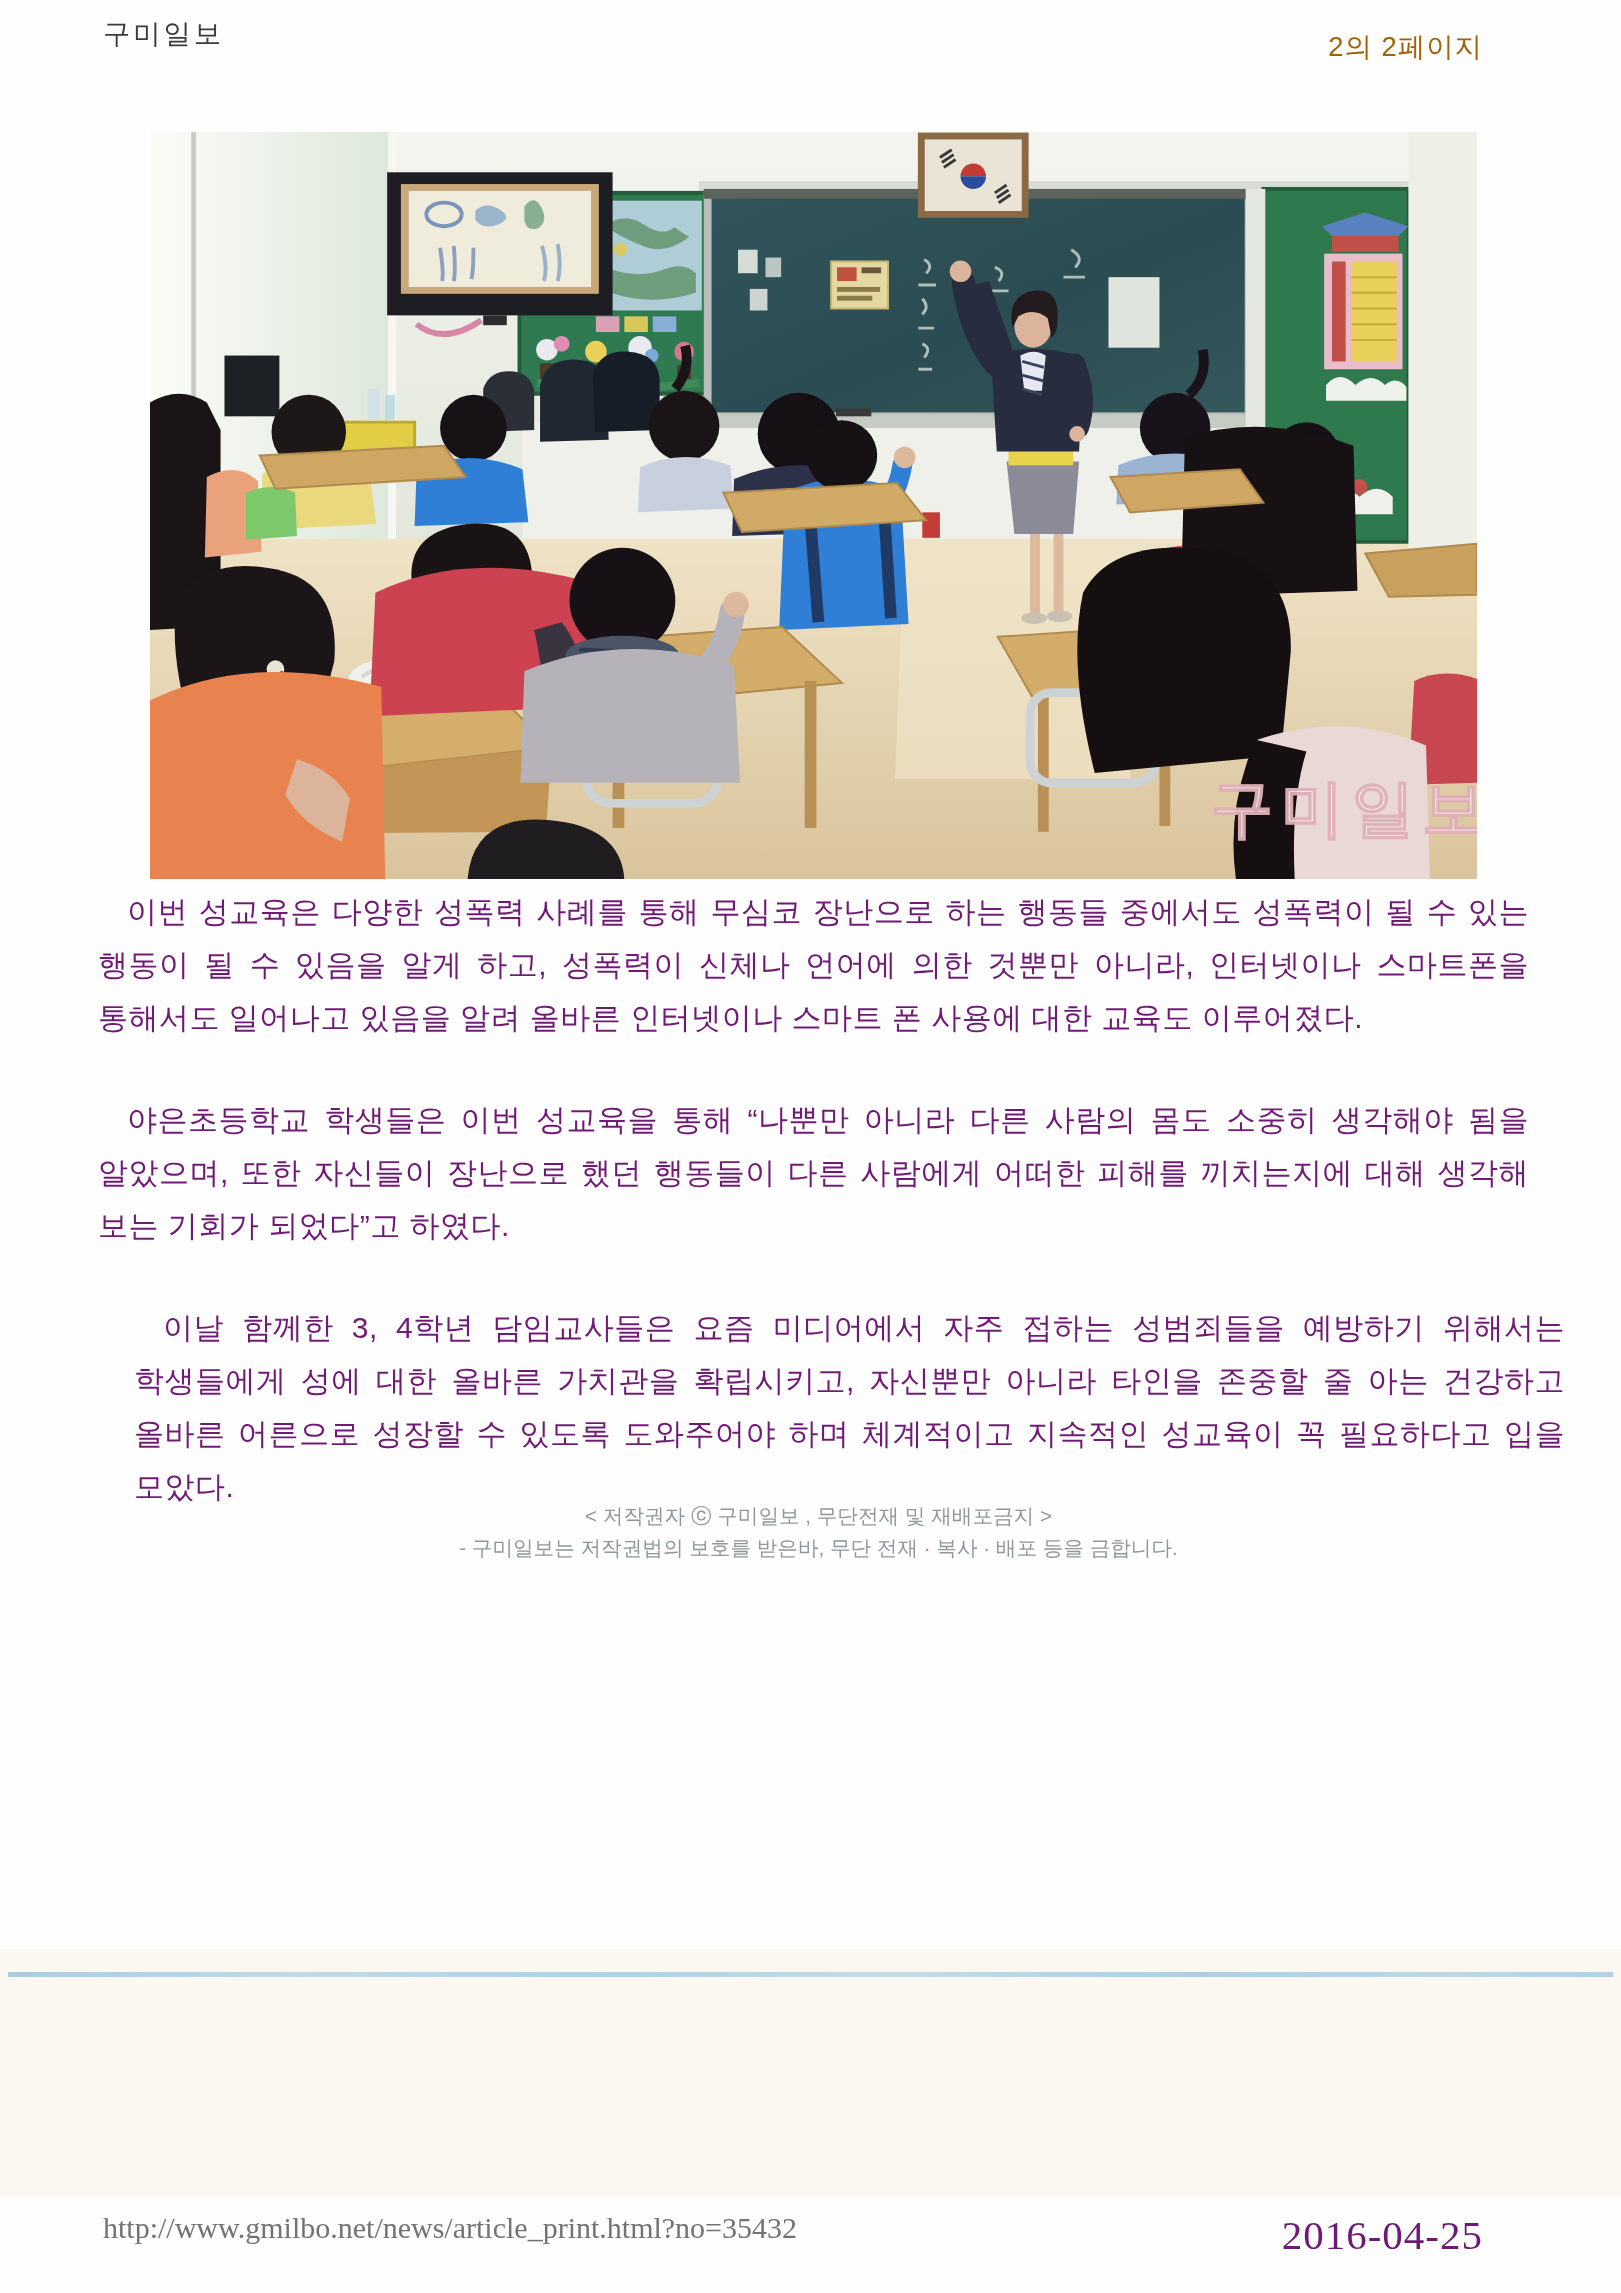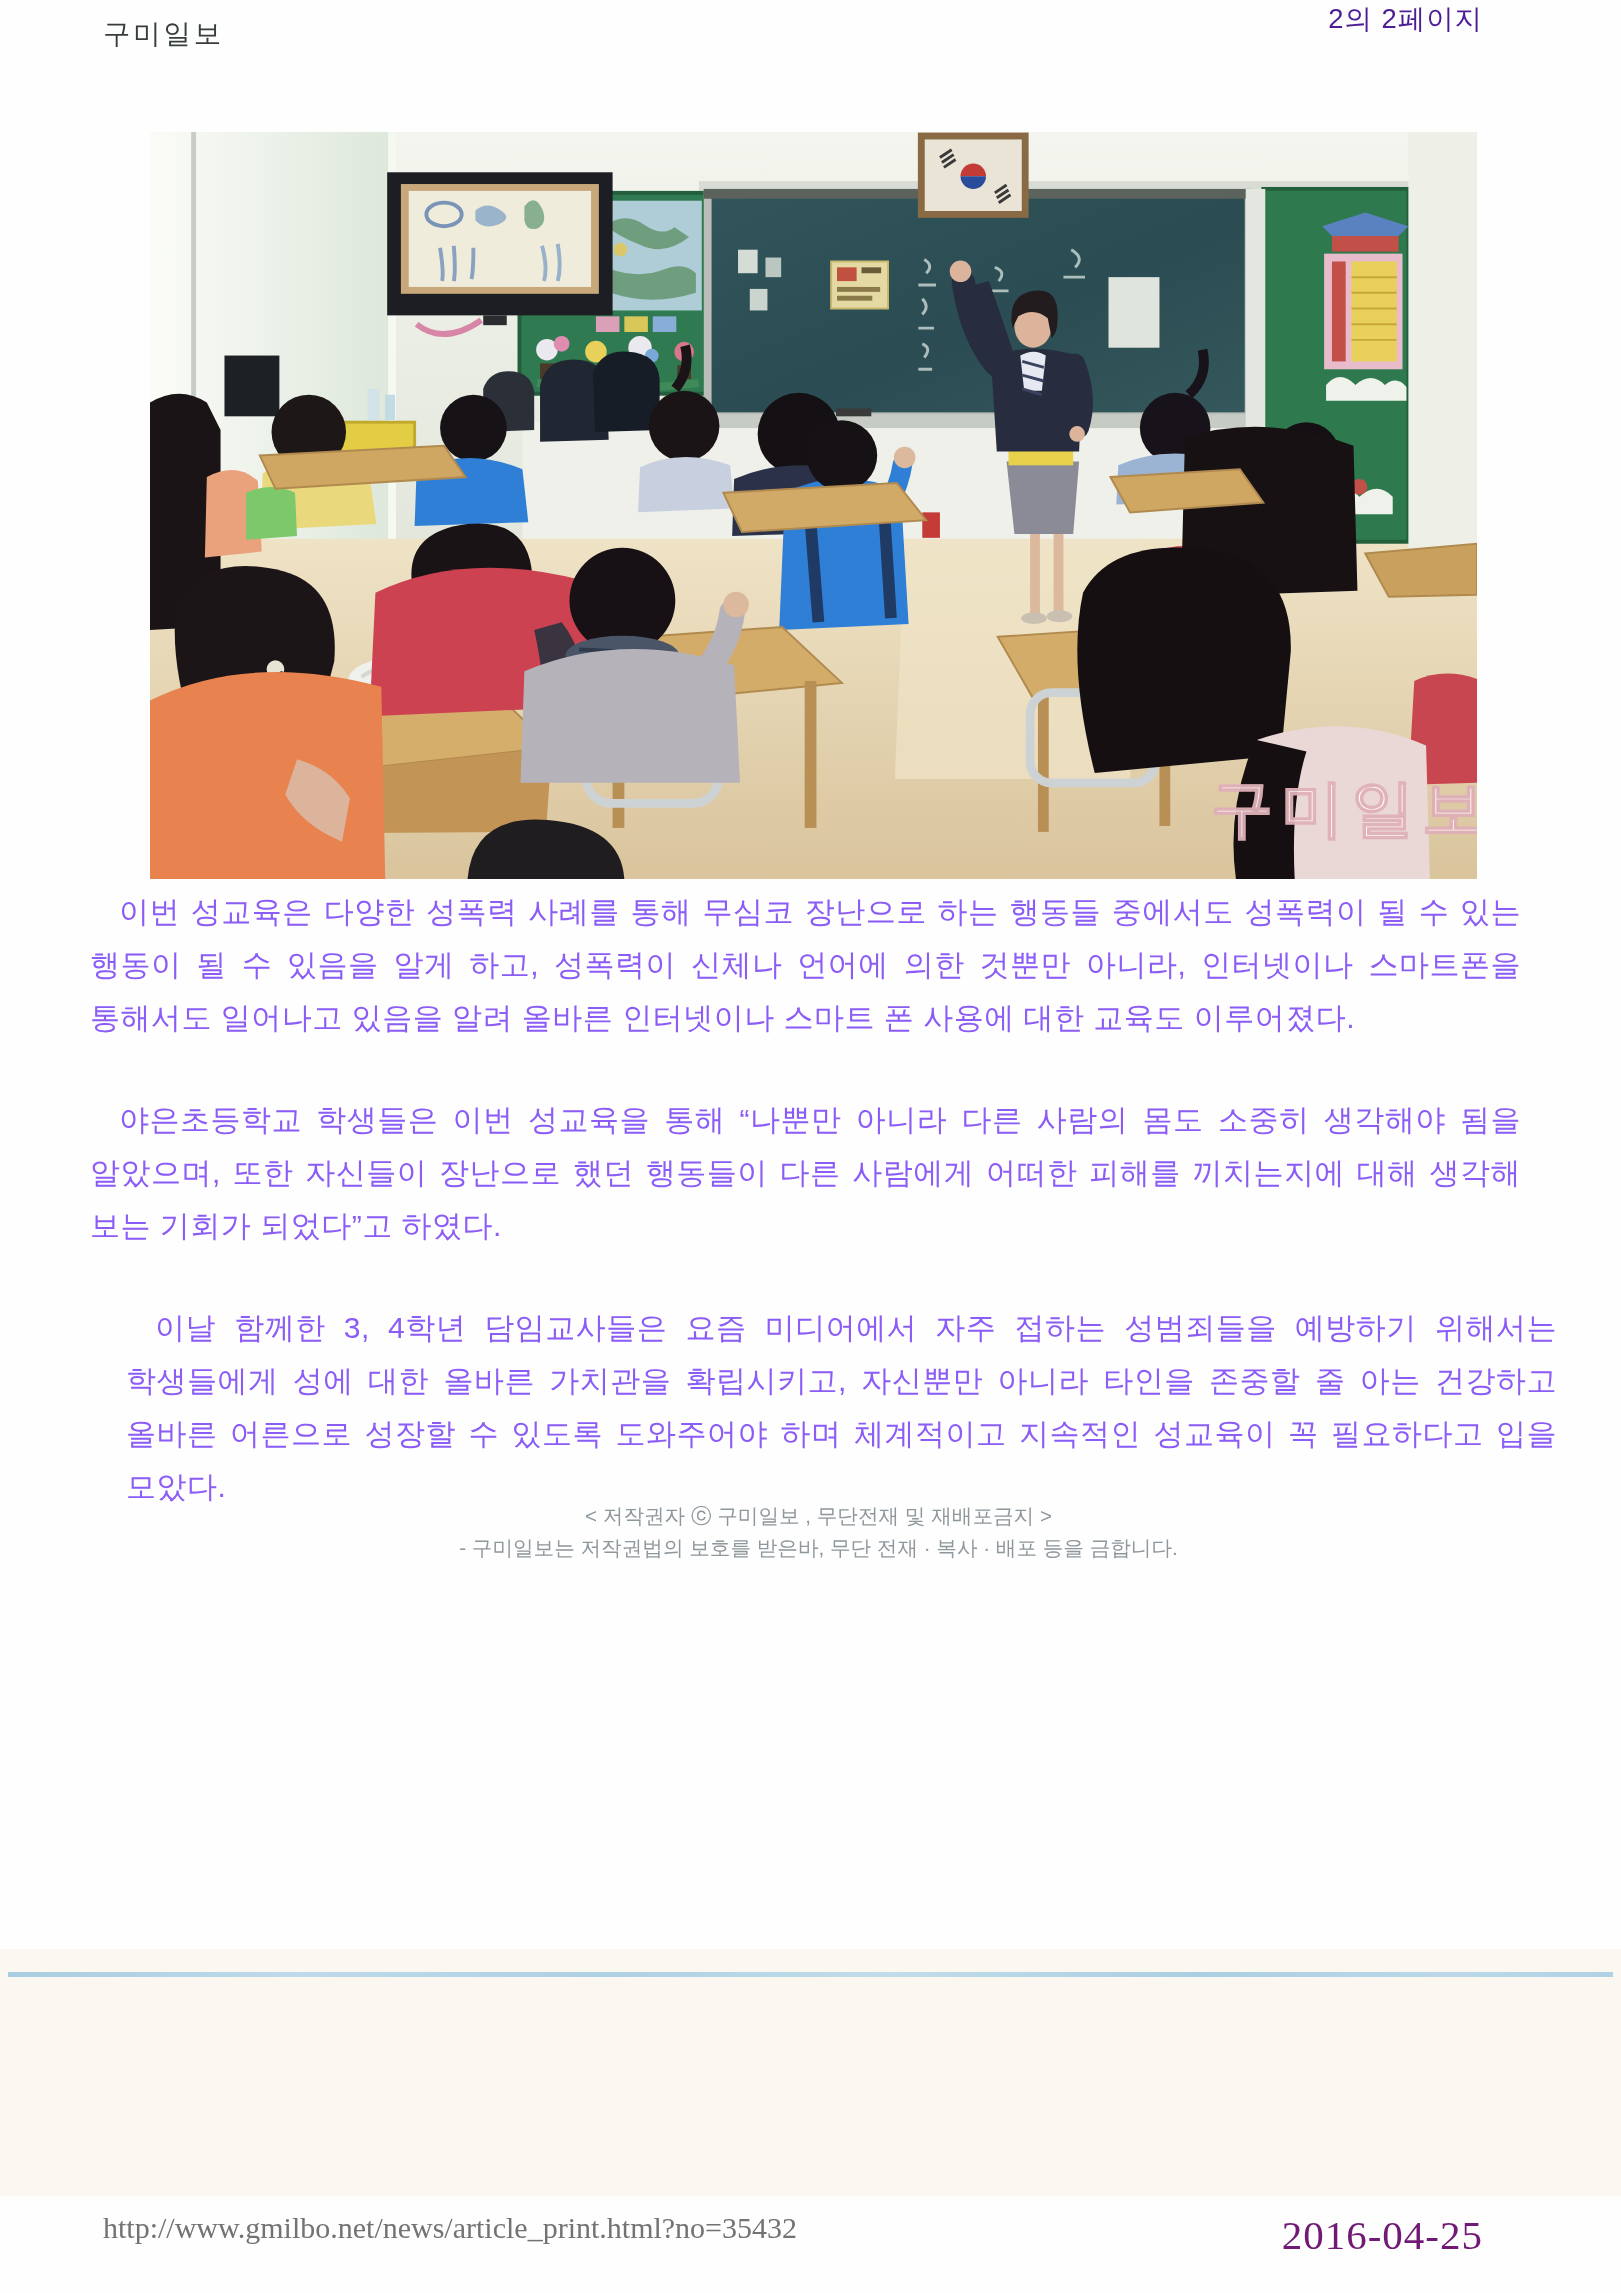--- a/index.html
+++ b/index.html
@@ -8,31 +8,31 @@
     width:1621px;height:2294px;
     background:#fefefe;
     font-family:"Liberation Sans","DejaVu Sans",sans-serif;
     color:#3b4043;
   }
   .header-brand{
     position:absolute;left:103px;top:15.7px;
     font-size:27.4px;letter-spacing:2.9px;color:#373c3e;
   }
   .header-page{
-    position:absolute;right:138px;top:1px;
-    font-size:27.4px;letter-spacing:1px;color:#4c1d95;
+    position:absolute;right:138px;top:29px;
+    font-size:27.4px;letter-spacing:1px;color:#a16207;
   }
   .photo-wrap{
     position:absolute;left:150px;top:132px;width:1327px;height:747px;
     background:#e8eae2;overflow:hidden;
   }
   .photo-wrap svg{display:block;}
   .body-par{
-    position:absolute;left:90px;width:1431px;margin:0;
-    font-size:30px;line-height:53px;color:#8b5cf6;
+    position:absolute;left:98px;width:1431px;margin:0;
+    font-size:30px;line-height:53px;color:#701a75;
     text-align:justify;text-indent:29px;letter-spacing:0.5px;
     word-break:keep-all;
   }
   #par1{top:885px;}
   #par2{top:1093px;}
   #par3{top:1301px;margin-left:36px;}
   .copyright{
     position:absolute;left:8px;top:1500px;width:1621px;
     text-align:center;color:#8e979c;font-size:20.6px;line-height:32px;
   }

